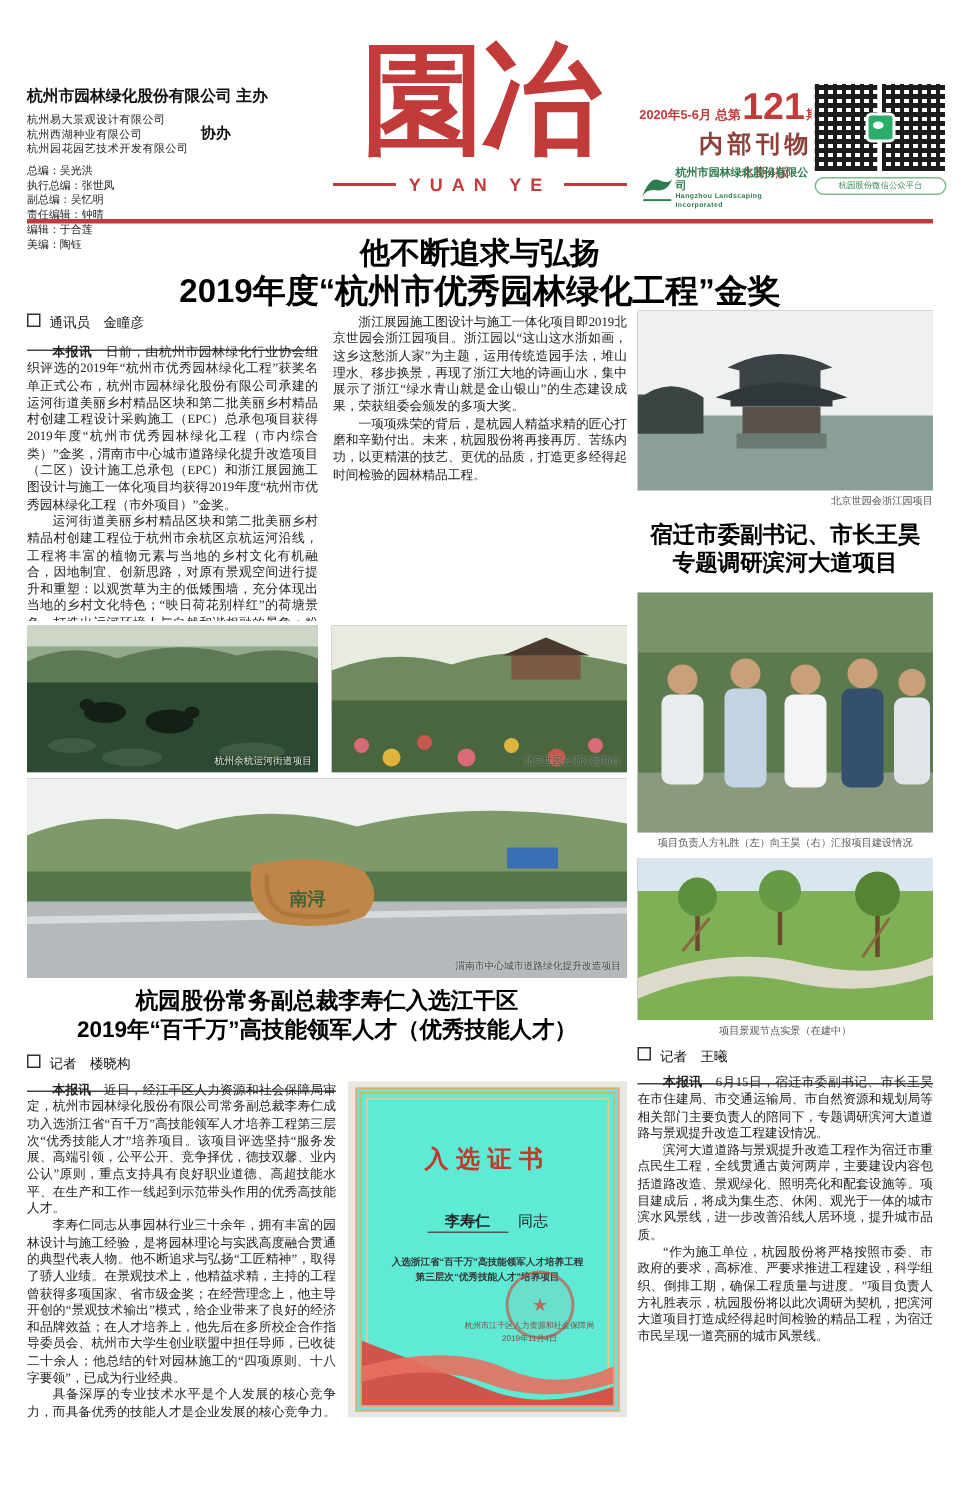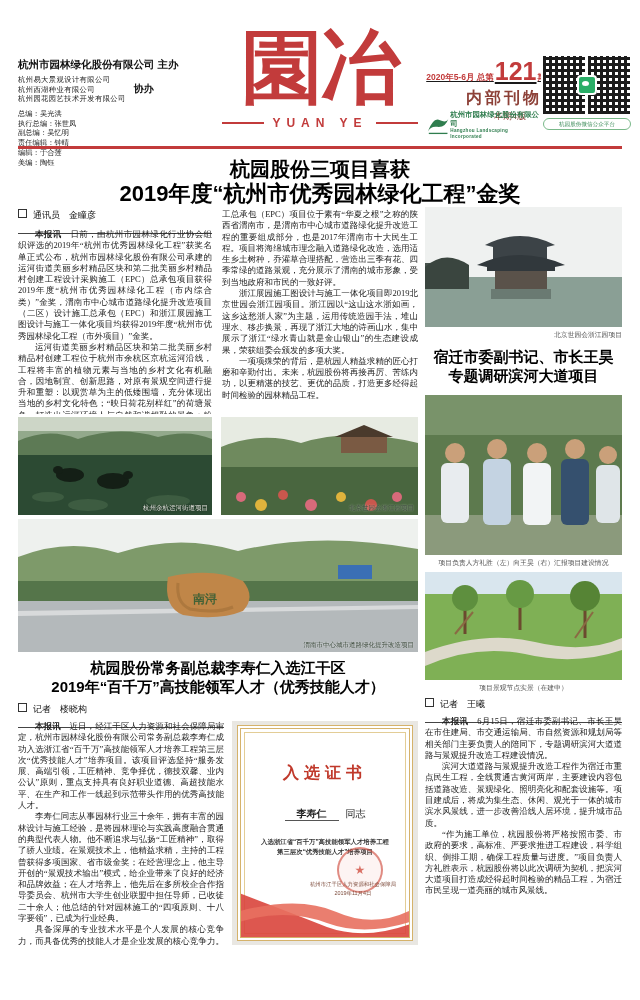--- a/index.html
+++ b/index.html
@@ -15,21 +15,21 @@
   .staff{margin-top:5px;}
   .staff div{font:400 7.3px/9.8px "Liberation Sans",sans-serif;color:#222;}
 
   #mast-center{position:absolute;left:222px;top:22px;width:196px;text-align:center;}
   .brand{font:900 80px/92px "Liberation Serif",serif;color:#c23b3b;letter-spacing:-2px;}
   .roman-row{display:flex;align-items:center;margin-top:2px;}
   .roman-row .rl{flex:1;height:1.6px;background:#c23b3b;}
   .roman{font:700 12px "Liberation Sans",sans-serif;color:#c23b3b;letter-spacing:6px;margin:0 8px;}
 
   #issue-block{position:absolute;left:424px;top:60px;width:122px;text-align:right;}
-  .date-row{display:flex;align-items:baseline;justify-content:flex-end;white-space:nowrap;text-decoration:underline;}
+  .date-row{display:flex;align-items:baseline;justify-content:flex-end;white-space:nowrap;}
   .d1{font:700 8.5px "Liberation Sans",sans-serif;color:#c23b3b;}
   .d-num{font:700 25px/22px "Liberation Sans",sans-serif;color:#c23b3b;margin:0 1px;}
   .pub-type{font:700 16px/20px "Liberation Sans",sans-serif;color:#8d4138;letter-spacing:3px;margin:4px 4px 0 0;}
   .edition{font:400 9px "Liberation Sans",sans-serif;color:#8d4138;margin:2px 20px 0 0;}
 
   #company-logo{position:absolute;left:426px;top:110px;width:114px;display:flex;align-items:center;}
   .logo-txt .cn{font:700 7.4px/9px "Liberation Sans",sans-serif;color:#2f7d4e;}
   .logo-txt .en{font:700 4.6px/6px "Liberation Sans",sans-serif;color:#2f7d4e;letter-spacing:.3px;}
 
   #qr-block{position:absolute;left:543px;top:56px;width:88px;}
@@ -78,21 +78,21 @@
 
   
   #talent-headline{position:absolute;left:18px;top:658px;width:400px;text-align:center;}
   .h2{font:700 15px/19px "Liberation Sans",sans-serif;color:#000;}
   #talent-byline{position:absolute;left:18px;top:703px;width:206px;}
   #talent-col{position:absolute;left:18px;top:721px;width:206px;height:224px;}
 
   
   #certificate{position:absolute;left:232px;top:721px;width:186px;height:224px;background:#e9e7e2;
       display:flex;align-items:center;justify-content:center;}
-  .cert{position:relative;width:176px;height:216px;background:#ffffff;
+  .cert{position:relative;width:176px;height:216px;background:#5eead4;
       border:4px double #d5b26a;box-sizing:border-box;overflow:hidden;}
   .cert-inner{position:absolute;inset:3px;border:1px solid #e3cd96;}
   .cert-title{position:absolute;left:0;top:34px;width:100%;text-align:center;
       font:700 16px "Liberation Sans",sans-serif;color:#c0392b;letter-spacing:5px;}
   .cert-name-row{position:absolute;left:0;top:78px;width:100%;text-align:center;font:700 10px "Liberation Sans",sans-serif;color:#222;}
   .cert-name{border-bottom:1px solid #555;padding:0 12px 1px;}
   .cert-hon{font-weight:400;margin-left:4px;}
   .cert-l1{position:absolute;left:0;top:108px;width:100%;text-align:center;font:700 6.4px/9px "Liberation Sans",sans-serif;color:#333;}
   .cert-l2{position:absolute;left:0;top:118px;width:100%;text-align:center;font:700 6.4px/9px "Liberation Sans",sans-serif;color:#333;}
   .cert-issuer{position:absolute;right:8px;top:152px;width:96px;text-align:center;font:400 5.4px/7px "Liberation Sans",sans-serif;color:#7c4a3a;}
@@ -173,34 +173,33 @@
       <div class="qr"></div>
       <div class="qr"></div>
       <div class="wechat-badge"></div>
     </div>
     <div class="qr-label">杭园股份微信公众平台</div>
   </div>
 
   <div id="header-rule"></div>
 
   <div id="main-headline">
-    <div class="h1a">杭园股份三项目喜获</div>
+    <div class="h1a">他不断追求与弘扬</div>
     <div class="h1b">2019年度“杭州市优秀园林绿化工程”金奖</div>
   </div>
 
   <div id="lead-byline" class="byline">
     <span class="sq"></span><span>通讯员　金瞳彦</span>
   </div>
   <div id="lead-col1" class="col">
     <p><span class="lead-label">本报讯</span><span>　日前，由杭州市园林绿化行业协会组织评选的2019年“杭州市优秀园林绿化工程”获奖名单正式公布，杭州市园林绿化股份有限公司承建的运河街道美丽乡村精品区块和第二批美丽乡村精品村创建工程设计采购施工（EPC）总承包项目获得2019年度“杭州市优秀园林绿化工程（市内综合类）”金奖，渭南市中心城市道路绿化提升改造项目（二区）设计施工总承包（EPC）和浙江展园施工图设计与施工一体化项目均获得2019年度“杭州市优秀园林绿化工程（市外项目）”金奖。</span></p>
     <p>运河街道美丽乡村精品区块和第二批美丽乡村精品村创建工程位于杭州市余杭区京杭运河沿线，工程将丰富的植物元素与当地的乡村文化有机融合，因地制宜、创新思路，对原有景观空间进行提升和重塑：以观赏草为主的低矮围墙，充分体现出当地的乡村文化特色；“映日荷花别样红”的荷塘景色，打造出运河环境人与自然和谐相融的景象；粉墙黛瓦的建筑立面再现运河古韵风情……一草一木皆有风韵，一路一石特色分明，一幅美丽乡村的画卷在运河沿岸缓缓展现。</p>
 
   </div>
   <div id="lead-col2" class="col">
-    <p style="text-indent:0">工总承包（EPC）项目位于素有“华夏之根”之称的陕西省渭南市，是渭南市中心城市道路绿化提升改造工程的重要组成部分，也是2017年渭南市十大民生工程。项目将海绵城市理念融入道路绿化改造，选用适生乡土树种，乔灌草合理搭配，营造出三季有花、四季常绿的道路景观，充分展示了渭南的城市形象，受到当地政府和市民的一致好评。</p>
     <p>浙江展园施工图设计与施工一体化项目即2019北京世园会浙江园项目。浙江园以“这山这水浙如画，这乡这愁浙人家”为主题，运用传统造园手法，堆山理水、移步换景，再现了浙江大地的诗画山水，集中展示了浙江“绿水青山就是金山银山”的生态建设成果，荣获组委会颁发的多项大奖。</p>
     <p>一项项殊荣的背后，是杭园人精益求精的匠心打磨和辛勤付出。未来，杭园股份将再接再厉、苦练内功，以更精湛的技艺、更优的品质，打造更多经得起时间检验的园林精品工程。</p>
   </div>
 
   <div id="photo1" class="photo">
     <svg viewBox="0 0 194 98" preserveAspectRatio="none">
       <rect width="194" height="98" fill="#cdd6c7"></rect>
       <rect y="14" width="194" height="22" fill="#93a98c"></rect>
       <path d="M0 24 Q30 10 60 22 Q100 8 140 20 Q170 12 194 22 V40 H0 Z" fill="#5d7a55"></path>
       <rect y="38" width="194" height="60" fill="#2c4a33"></rect>
@@ -249,21 +248,21 @@
   </div>
 
   <div id="talent-headline">
     <div class="h2">杭园股份常务副总裁李寿仁入选江干区</div>
     <div class="h2">2019年“百千万”高技能领军人才（优秀技能人才）</div>
   </div>
   <div id="talent-byline" class="byline">
     <span class="sq"></span><span>记者　楼晓构</span>
   </div>
   <div id="talent-col" class="col">
-    <p><span class="lead-label">本报讯</span><span>　近日，经江干区人力资源和社会保障局审定，杭州市园林绿化股份有限公司常务副总裁李寿仁成功入选浙江省“百千万”高技能领军人才培养工程第三层次“优秀技能人才”培养项目。该项目评选坚持“服务发展、高端引领，工匠精神、竞争择优，德技双馨、业内公认”原则，重点支持具有良好职业道德、高超技能水平、在生产和工作一线起到示范带头作用的优秀高技能人才。</span></p>
+    <p><span class="lead-label">本报讯</span><span>　近日，经江干区人力资源和社会保障局审定，杭州市园林绿化股份有限公司常务副总裁李寿仁成功入选浙江省“百千万”高技能领军人才培养工程第三层次“优秀技能人才”培养项目。该项目评选坚持“服务发展、高端引领，公平公开、竞争择优，德技双馨、业内公认”原则，重点支持具有良好职业道德、高超技能水平、在生产和工作一线起到示范带头作用的优秀高技能人才。</span></p>
     <p>李寿仁同志从事园林行业三十余年，拥有丰富的园林设计与施工经验，是将园林理论与实践高度融合贯通的典型代表人物。他不断追求与弘扬“工匠精神”，取得了骄人业绩。在景观技术上，他精益求精，主持的工程曾获得多项国家、省市级金奖；在经营理念上，他主导开创的“景观技术输出”模式，给企业带来了良好的经济和品牌效益；在人才培养上，他先后在多所校企合作指导委员会、杭州市大学生创业联盟中担任导师，已收徒二十余人；他总结的针对园林施工的“四项原则、十八字要领”，已成为行业经典。</p>
     <p>具备深厚的专业技术水平是个人发展的核心竞争力，而具备优秀的技能人才是企业发展的核心竞争力。企业的发展离不开优秀技能人才队伍的建设，杭园股份将始终把人才培养作为提升自身竞争力的重要功课。</p>
   </div>
 
   <div id="certificate">
     <div class="cert">
       <div class="cert-inner"></div>
       <div class="cert-title">入选证书</div>
       <div class="cert-name-row">
         <span class="cert-name">李寿仁</span>

